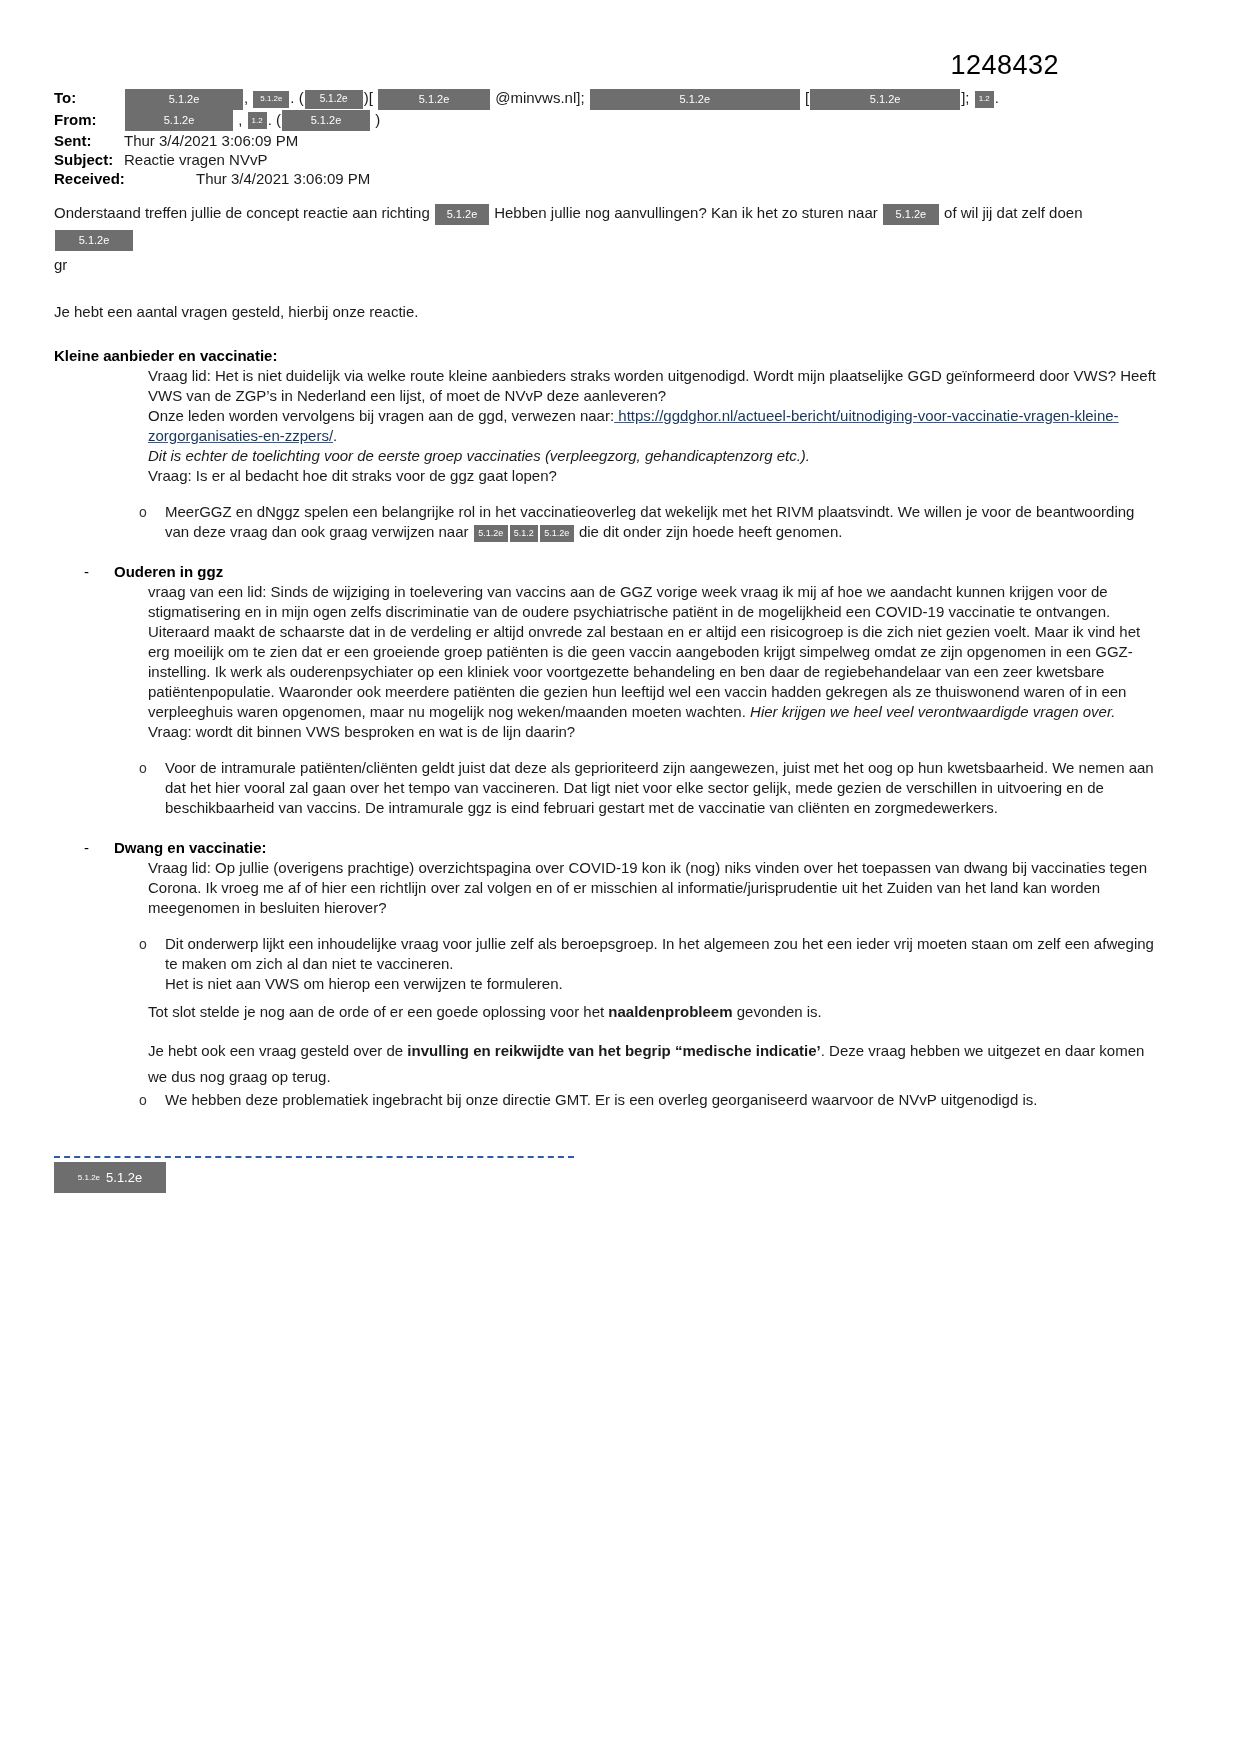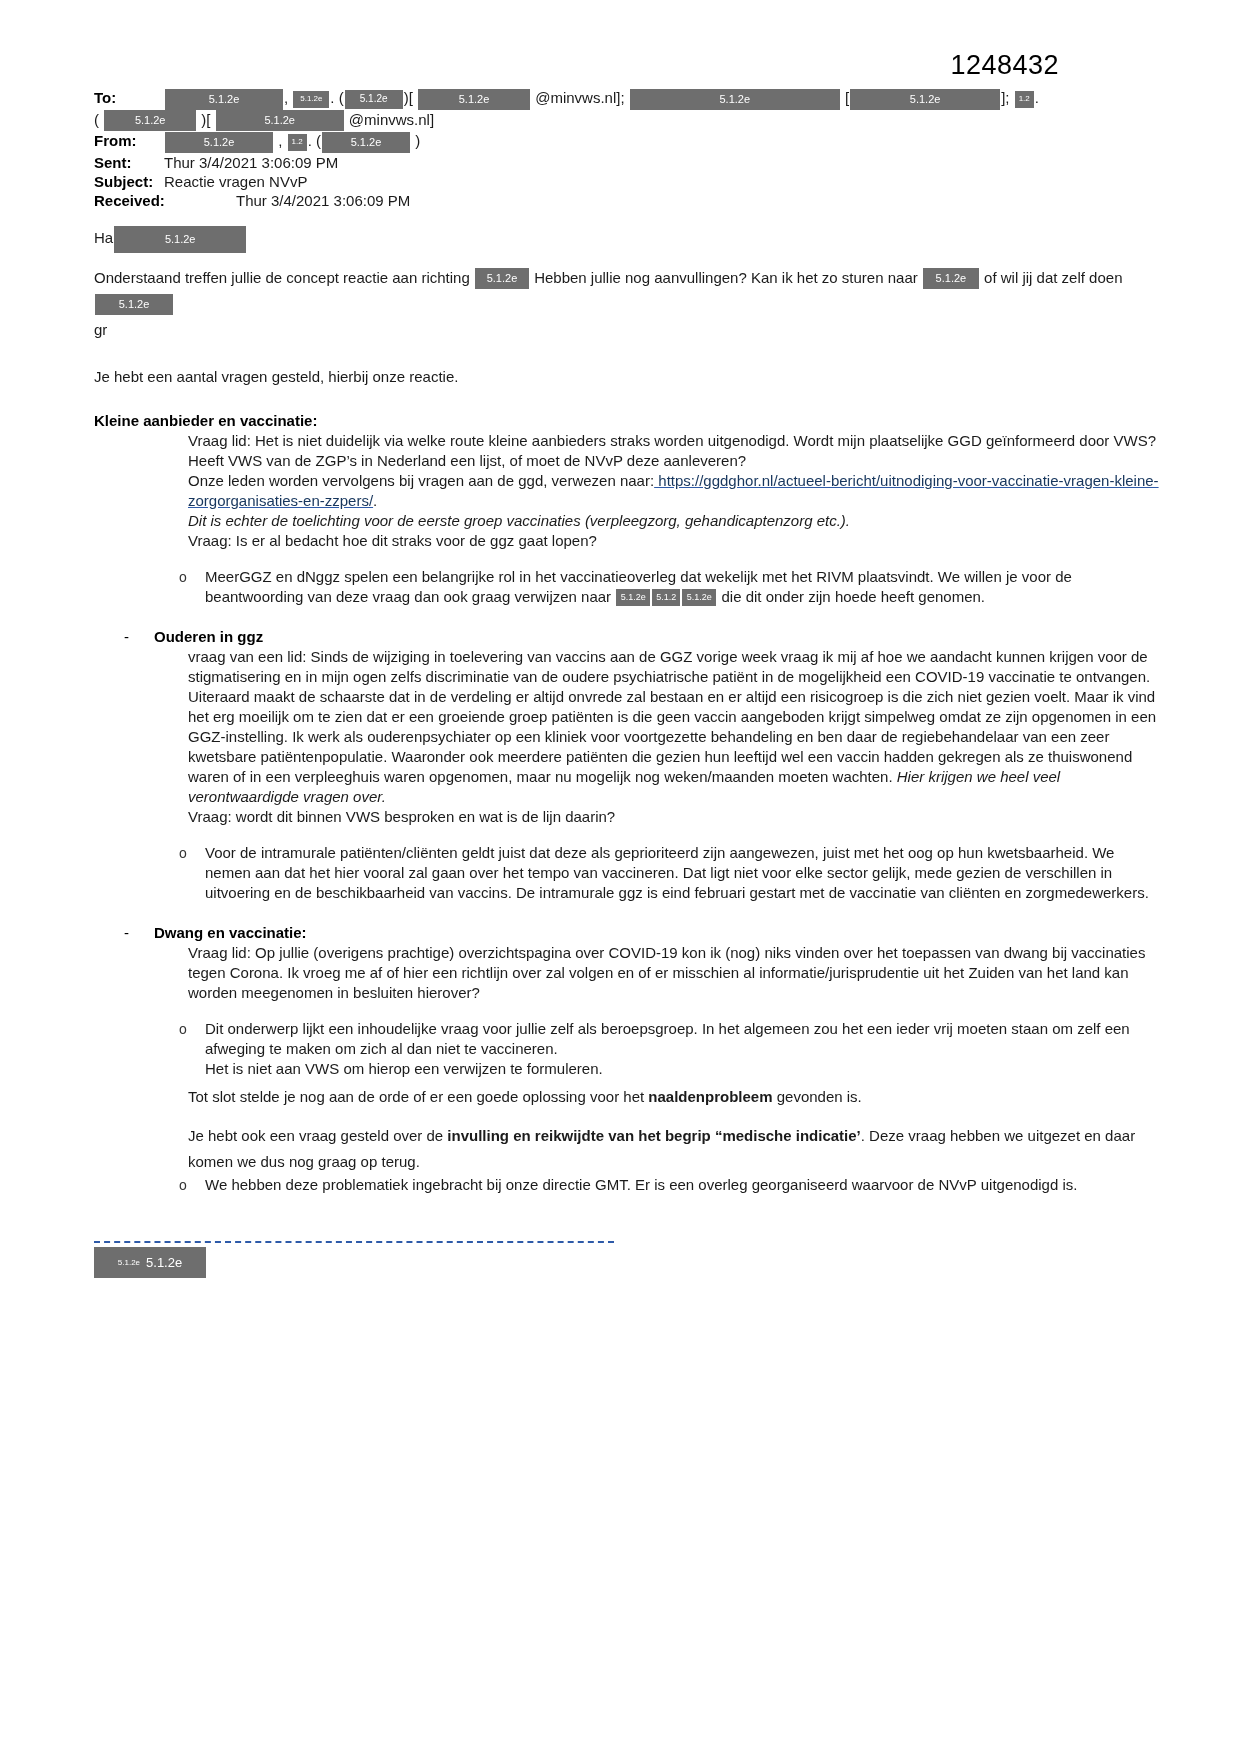--- a/index.html
+++ b/index.html
@@ -10,21 +10,21 @@
     font-family:"Liberation Sans", sans-serif;
     font-size:15px;
     color:#1b1b1b;
     overflow:hidden;
   }
   .doc-id {
     position:absolute; top:50px; right:182px;
     font-size:27px; color:#000;
     letter-spacing:0.5px;
   }
-  .content { padding:88px 82px 0 94px; }
+  .content { padding:88px 82px 0 54px; }
 
   
   .email-header { line-height:19px; }
   .hrow { margin:0; }
   .hlabel { display:inline-block; width:70px; font-weight:bold; color:#000; }
   .hval-received { padding-left:72px; }
 
   
   .redact {
     display:inline-flex; align-items:center; justify-content:center;
@@ -68,29 +68,27 @@
 </head>
 <body>
 
 <div class="page">
   <div class="doc-id">1248432</div>
 
   <div class="content">
 
     <div class="email-header">
       <div class="hrow"><span class="hlabel">To:</span><span><span class="redact" style="min-width: 118px;">5.1.2e</span><span class="run">, </span><span class="redact" style="min-width: 36px; font-size: 8px; height: 17px;">5.1.2e</span><span class="run">. (</span><span class="redact" style="min-width: 58px; font-size: 10px; height: 19px;">5.1.2e</span><span class="run">)[ </span><span class="redact" style="min-width: 112px;">5.1.2e</span><span class="run"> @minvws.nl]; </span><span class="redact" style="min-width: 210px;">5.1.2e</span><span class="run"> [</span><span class="redact" style="min-width: 150px;">5.1.2e</span><span class="run">]; </span><span class="redact" style="min-width: 18px; font-size: 8px; height: 17px;">1.2</span><span class="run">.</span></span></div>
-      <div class="hrow"><span class="run">( </span><span class="redact" style="min-width: 92px;">5.1.2e</span><span class="run"> )[ </span><span class="redact" style="min-width: 128px;">5.1.2e</span><span class="run"> @minvws.nl]</span></div>
       <div class="hrow"><span class="hlabel">From:</span><span><span class="redact" style="min-width: 108px;">5.1.2e</span><span class="run"> , </span><span class="redact" style="min-width: 16px; font-size: 8px; height: 17px;">1.2</span><span class="run">. (</span><span class="redact" style="min-width: 88px;">5.1.2e</span><span class="run"> )</span></span></div>
       <div class="hrow"><span class="hlabel">Sent:</span><span>Thur 3/4/2021 3:06:09 PM</span></div>
       <div class="hrow"><span class="hlabel">Subject:</span><span>Reactie vragen NVvP</span></div>
       <div class="hrow"><span class="hlabel">Received:</span><span class="hval-received">Thur 3/4/2021 3:06:09 PM</span></div>
     </div>
 
     <div class="blocks" id="blocks">
-        <div class="para mt-16"><span class="run">Ha</span><span class="redact" style="min-width: 132px; height: 27px;">5.1.2e</span></div>
         <div class="para mt-12 loose"><span class="run">Onderstaand treffen jullie de concept reactie aan richting </span><span class="redact" style="min-width: 54px;">5.1.2e</span><span class="run">  Hebben jullie nog aanvullingen? Kan ik het zo sturen naar </span><span class="redact" style="min-width: 56px;">5.1.2e</span><span class="run"> of wil jij dat zelf doen </span><span class="redact" style="min-width: 78px;">5.1.2e</span></div>
         <div class="para loose"><span class="run">gr</span></div>
         <div class="para mt-24"><span class="run">Je hebt een aantal vragen gesteld, hierbij onze reactie.</span></div>
         <div class="heading mt-24">Kleine aanbieder en vaccinatie:</div>
         <div class="para indent1"><span class="run">Vraag lid: Het is niet duidelijk via welke route kleine aanbieders straks worden uitgenodigd. Wordt mijn plaatselijke GGD geïnformeerd door VWS? Heeft VWS van de ZGP’s in Nederland een lijst, of moet de NVvP deze aanleveren?</span></div>
         <div class="para indent1"><span class="run">Onze leden worden vervolgens bij vragen aan de ggd, verwezen naar:</span><span class="link"> https://ggdghor.nl/actueel-bericht/uitnodiging-voor-vaccinatie-vragen-kleine-zorgorganisaties-en-zzpers/</span><span class="run">.</span></div>
         <div class="para indent1"><span class="i">Dit is echter de toelichting voor de eerste groep vaccinaties (verpleegzorg, gehandicaptenzorg etc.).</span></div>
         <div class="para indent1"><span class="run">Vraag: Is er al bedacht hoe dit straks voor de ggz gaat lopen?</span></div>
         <div class="bullet mt-16">
           <span class="bullet-marker">o</span>

